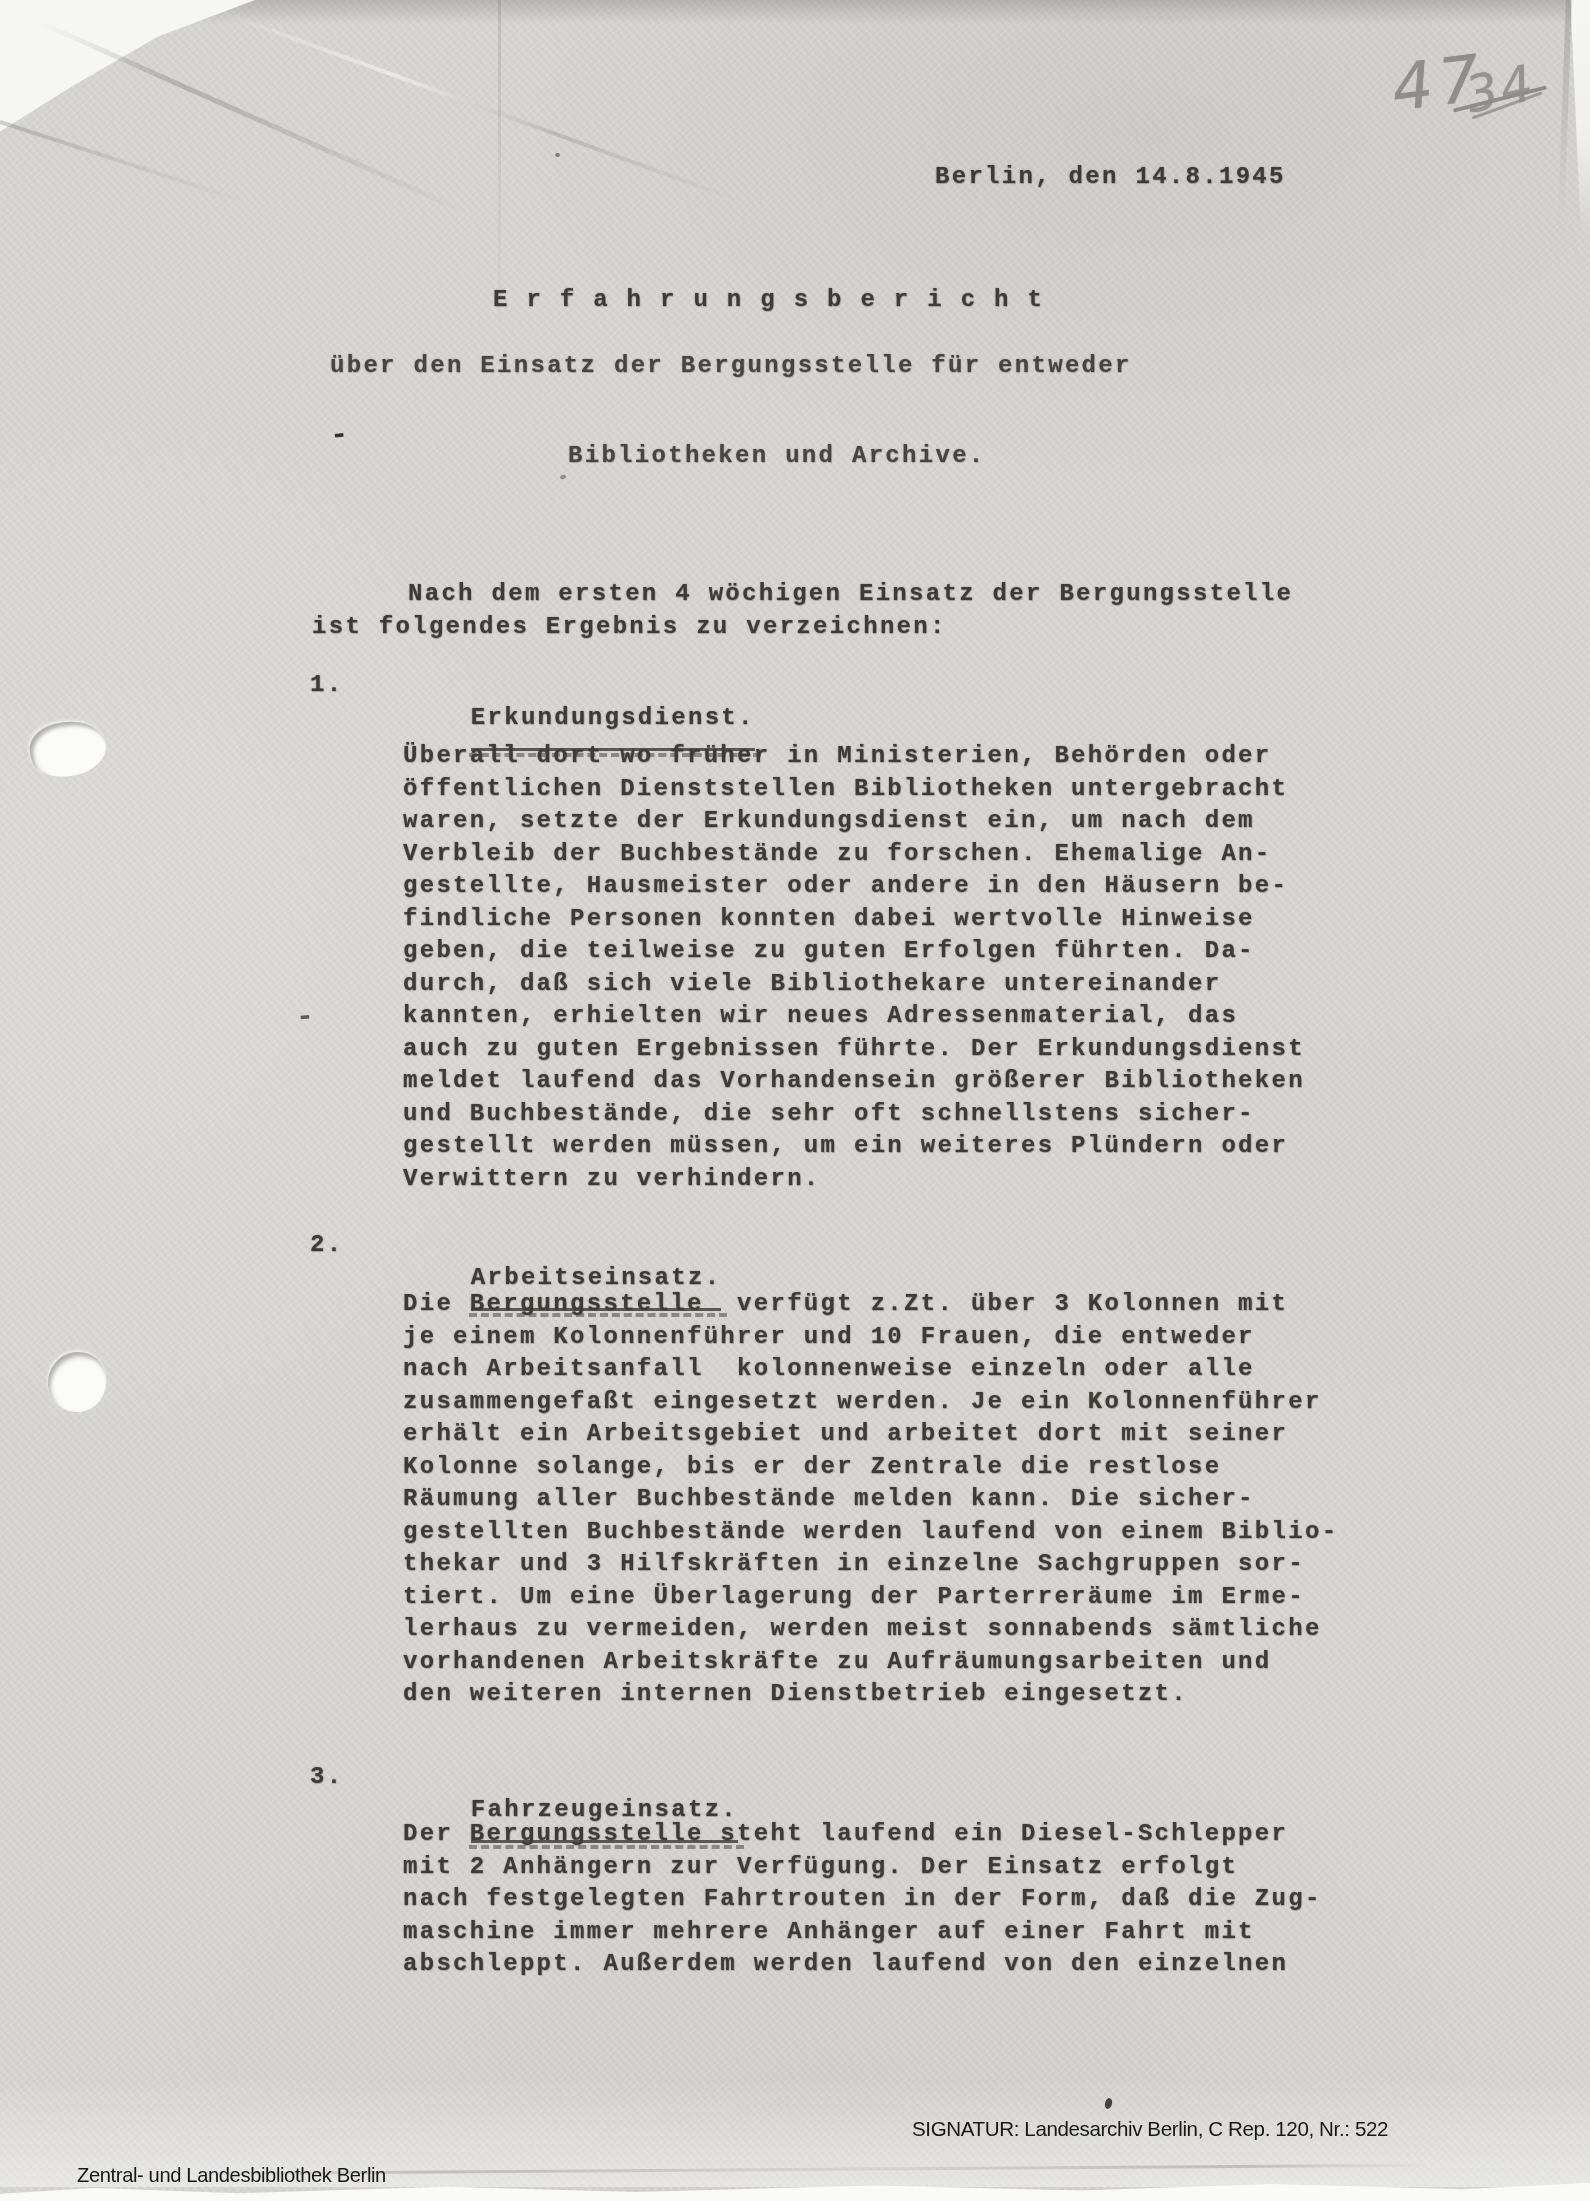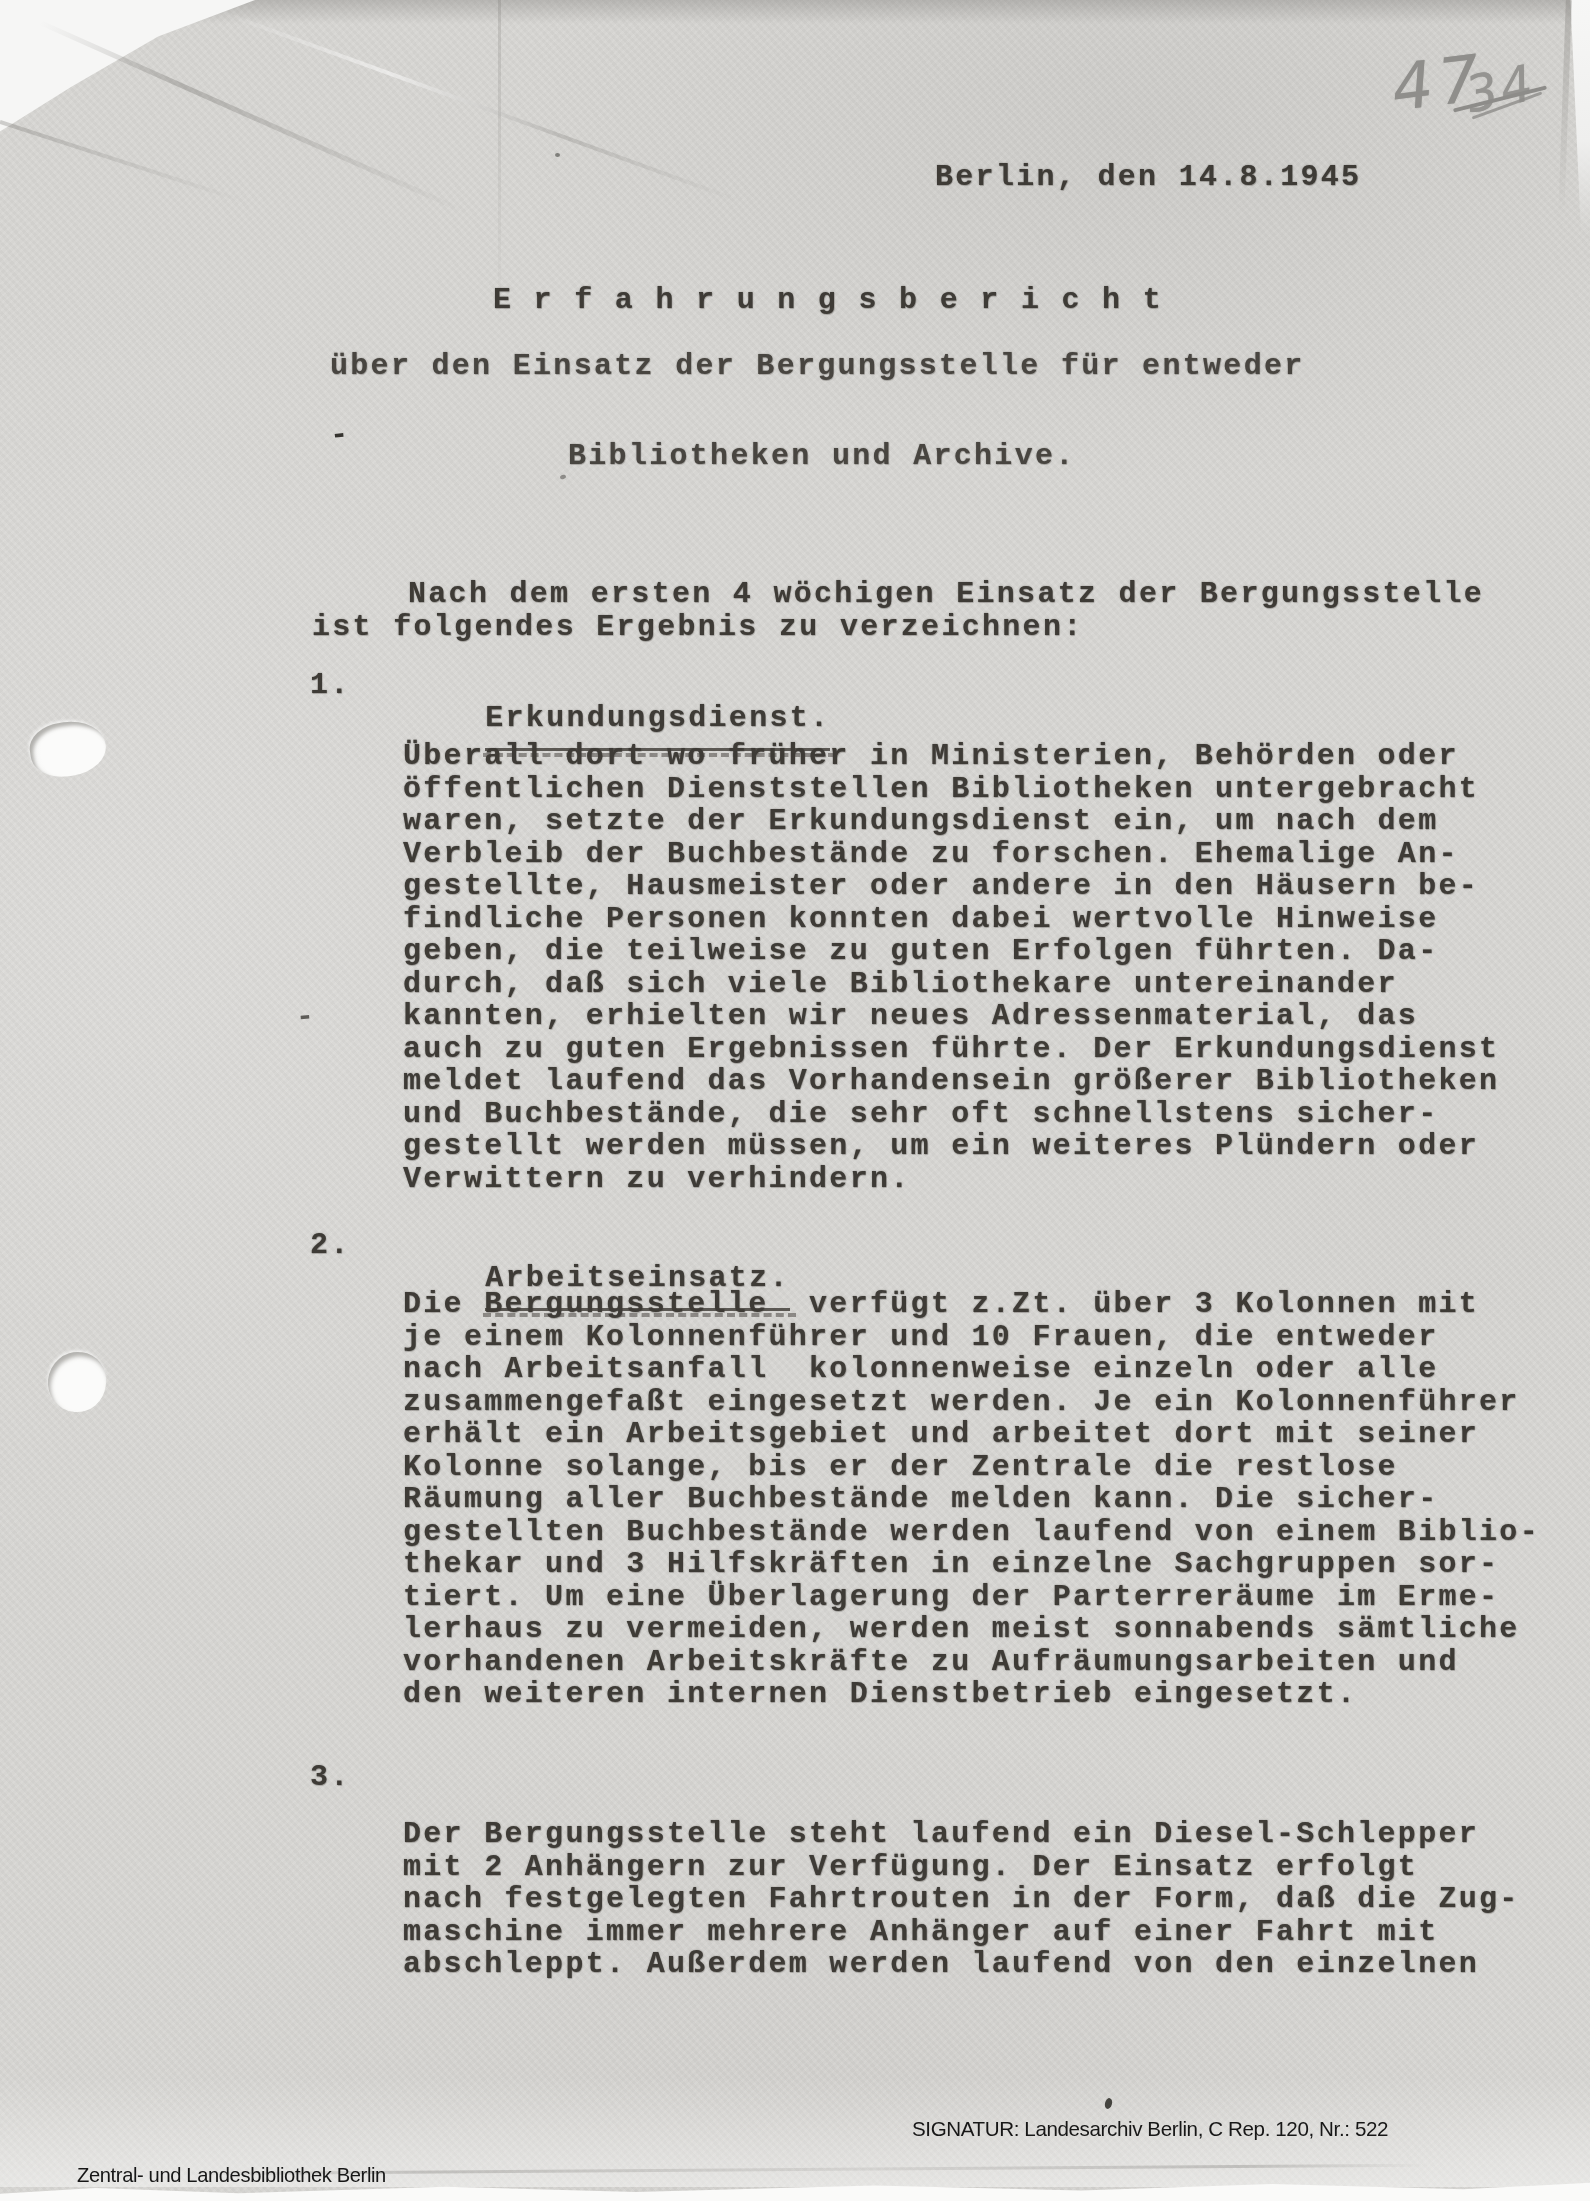--- a/index.html
+++ b/index.html
@@ -19,21 +19,21 @@
   .page::before {
     content:""; position:absolute; inset:0; pointer-events:none;
     background:
       repeating-linear-gradient(47deg, rgba(255,255,255,.022) 0 3px, rgba(0,0,0,.018) 3px 6px),
       repeating-linear-gradient(-43deg, rgba(255,255,255,.016) 0 2px, rgba(0,0,0,.014) 2px 5px);
   }
   .abs { position:absolute; }
   .typew {
     font-family:"Liberation Mono","DejaVu Sans Mono",monospace;
     font-weight:700;
-    font-size:30px;
+    font-size:24px;
     letter-spacing:2.3px;
     line-height:32.5px;
     color:#3e3b36;
     text-shadow:0 0 1.6px rgba(62,59,54,.55), .6px .8px 0 rgba(62,59,54,.22);
     white-space:pre-wrap;
   }
   .faded { opacity:.93; }
   .sec-head-text {
     display:inline-block; position:relative;
     border-bottom:3px solid rgba(56,53,48,.78);
@@ -186,20 +186,23 @@
 Kolonne solange, bis er der Zentrale die restlose
 Räumung aller Buchbestände melden kann. Die sicher-
 gestellten Buchbestände werden laufend von einem Biblio-
 thekar und 3 Hilfskräften in einzelne Sachgruppen sor-
 tiert. Um eine Überlagerung der Parterreräume im Erme-
 lerhaus zu vermeiden, werden meist sonnabends sämtliche
 vorhandenen Arbeitskräfte zu Aufräumungsarbeiten und
 den weiteren internen Dienstbetrieb eingesetzt.</div>
 
   <div class="abs typew" style="left:310px; top:1761px;">3.</div>
+  <div class="abs typew" style="left:404px; top:1761px;">
+    <span class="sec-head-text">Fahrzeugeinsatz.</span>
+  </div>
   <div class="abs typew" style="left:403px; top:1818px; width:1185px;">Der Bergungsstelle steht laufend ein Diesel-Schlepper
 mit 2 Anhängern zur Verfügung. Der Einsatz erfolgt
 nach festgelegten Fahrtrouten in der Form, daß die Zug-
 maschine immer mehrere Anhänger auf einer Fahrt mit
 abschleppt. Außerdem werden laufend von den einzelnen</div>
 
 
   <div class="abs bottom-lift"></div>
   <div class="abs bottom-crease"></div>
   <div class="speck speck-footer"></div>

